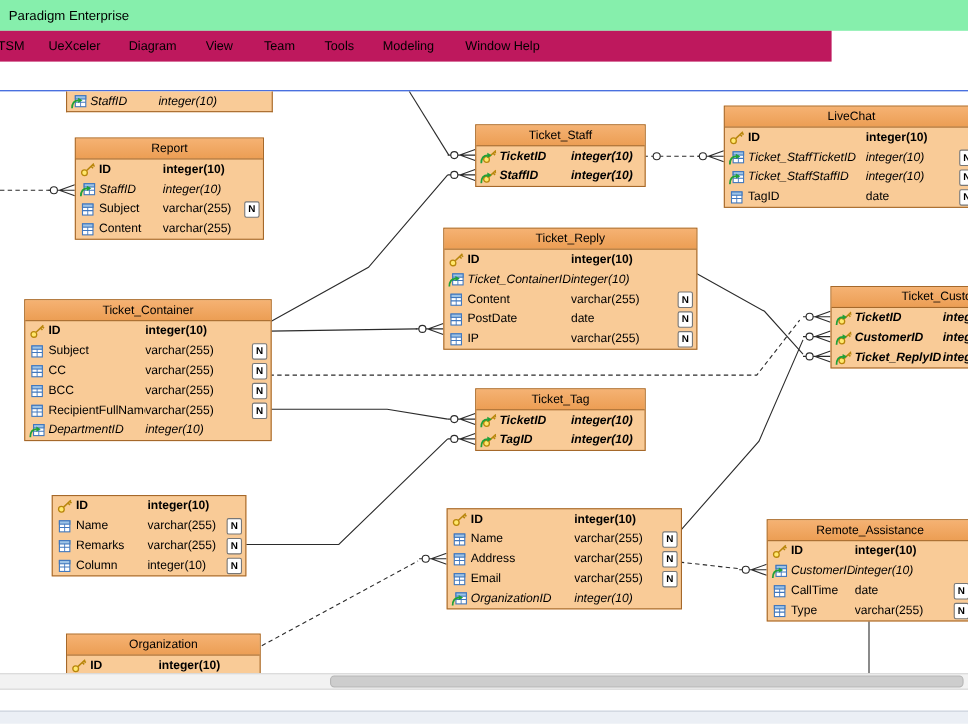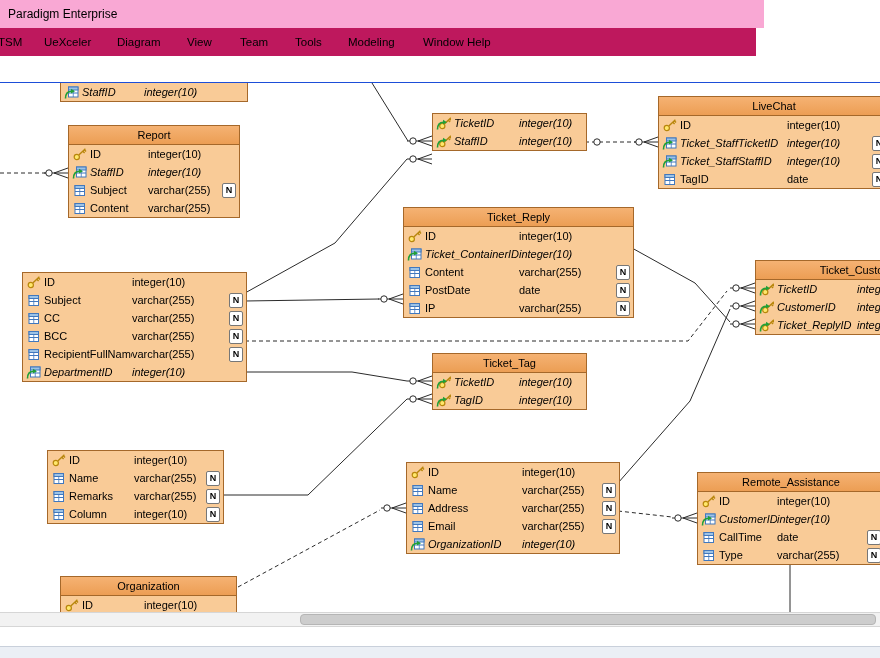--- a/index.html
+++ b/index.html
@@ -1,39 +1,39 @@
 <!DOCTYPE html>
 <html><head>
 <meta charset="utf-8">
 <style>
   html,body{margin:0;padding:0}
   body{width:880px;height:658px;position:relative;overflow:hidden;background:#fff;
        font-family:"Liberation Sans",sans-serif;color:#000}
-  .titlebar{position:absolute;left:0;top:0;width:764px;height:28px;background:#f9a8d4}
+  .titlebar{position:absolute;left:0;top:0;width:880px;height:28px;background:#86efac}
   .titlebar .t{position:absolute;left:8px;top:7px;font-size:12px;white-space:nowrap}
   .menubar{position:absolute;left:0;top:28px;width:756px;height:28px;background:#be185d}
   .menubar span{position:absolute;top:8px;font-size:11.5px;white-space:nowrap;cursor:default}
   .canvas{position:absolute;left:0;top:82px;width:880px;height:530px;background:#fff;
           border-top:1px solid #1d4ed8;overflow:hidden}
   svg.wires{position:absolute;left:0;top:0}
   .w{stroke:#2b2b2b;fill:none;stroke-width:1}
   .d{stroke-dasharray:4,3}
   .c{fill:#fff;stroke:#2b2b2b;stroke-width:1}
   .tbl{position:absolute;border:1px solid #A5682A;background:#F9CB97;font-size:11px}
   .tbl .hd{height:18px;line-height:18px;text-align:center;overflow:hidden;white-space:nowrap;
            background:linear-gradient(#F5B273,#EC9E54);border-bottom:1px solid #A5682A}
   .row{display:flex;align-items:center;height:18px}
   .ic{width:15px;height:14px;margin:0 3px;flex:none}
   .nm{flex:none;width:var(--nw);white-space:nowrap;overflow:hidden}
   .tp{flex:1;white-space:nowrap;overflow:hidden}
   .nb{flex:none;width:12px;height:13px;line-height:13px;margin-right:3px;background:#fff;
       border:1px solid #777;border-radius:2px;font-size:9px;font-weight:bold;text-align:center}
-  .row.pk .nm,.row.pk .tp{font-weight:normal}
+  .row.pk .nm,.row.pk .tp{font-weight:bold}
   .row.fk .nm,.row.fk .tp{font-style:italic}
-  .row.pkfk .nm,.row.pkfk .tp{font-weight:normal;font-style:italic}
+  .row.pkfk .nm,.row.pkfk .tp{font-weight:bold;font-style:italic}
   .hscroll{position:absolute;left:0;top:612px;width:880px;height:13px;background:#F2F2F2;
            border-top:1px solid #D6D6D6;border-bottom:1px solid #D6D6D6}
   .hscroll .thumb{position:absolute;left:300px;top:1px;width:574px;height:9px;background:#CDCDCD;
                   border:1px solid #B5B5B5;border-radius:4px}
   .statusbar{position:absolute;left:0;top:646px;width:880px;height:12px;background:#EBEFF5;
              border-top:1px solid #C9D0DB}
 </style>
 </head>
 <body>
 
@@ -192,20 +192,21 @@
     <div class="row">
       <svg class="ic">
           <use href="#i-col"></use>
         </svg>
       <span class="nm">Content</span>
       <span class="tp">varchar(255)</span>
     </div>
   </div>
 
   <div class="tbl" style="left:432px;top:30px;width:153px;--nw:65px">
+    <div class="hd">Ticket_Staff</div>
     <div class="row pkfk">
       <svg class="ic">
           <use href="#i-pkfk"></use>
         </svg>
       <span class="nm">TicketID</span>
       <span class="tp">integer(10)</span>
     </div>
     <div class="row pkfk">
       <svg class="ic">
           <use href="#i-pkfk"></use>
@@ -286,20 +287,21 @@
       <svg class="ic">
           <use href="#i-col"></use>
         </svg>
       <span class="nm">IP</span>
       <span class="tp">varchar(255)</span>
       <span class="nb">N</span>
     </div>
   </div>
 
   <div class="tbl" style="left:22px;top:189px;width:223px;--nw:88px">
+    <div class="hd">Ticket_Container</div>
     <div class="row pk">
       <svg class="ic">
           <use href="#i-pk"></use>
         </svg>
       <span class="nm">ID</span>
       <span class="tp">integer(10)</span>
     </div>
     <div class="row">
       <svg class="ic">
           <use href="#i-col"></use>

